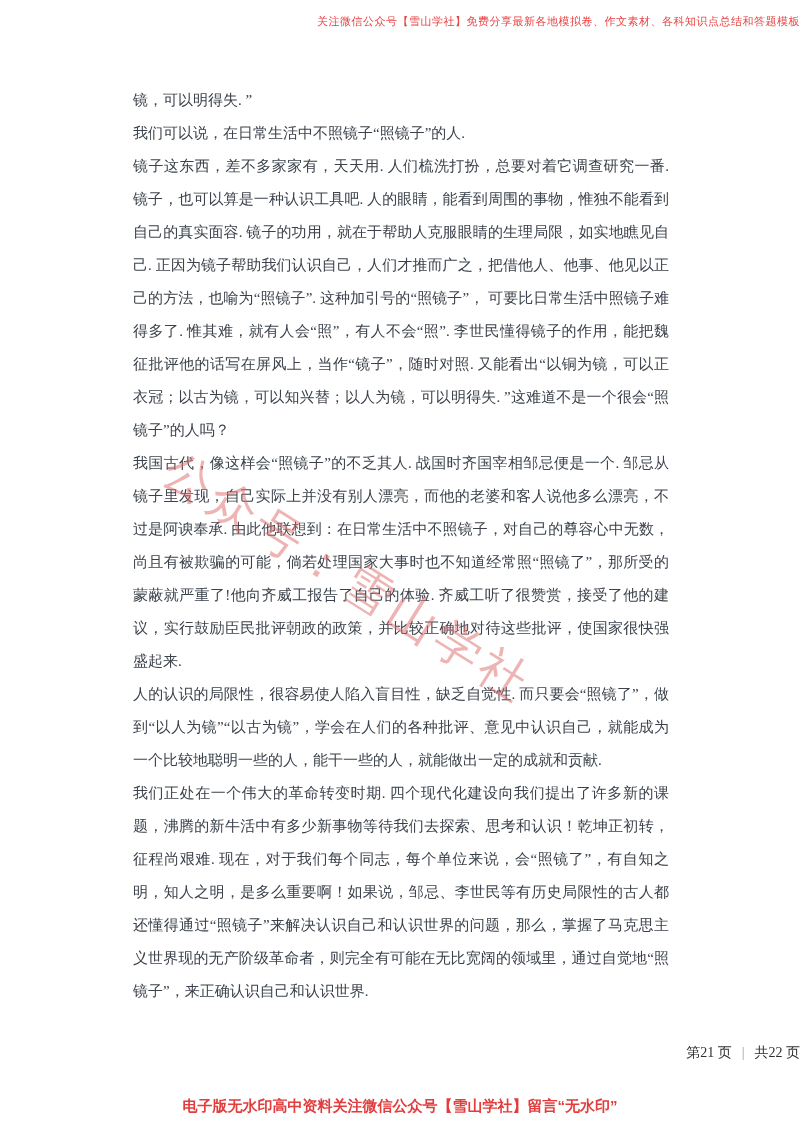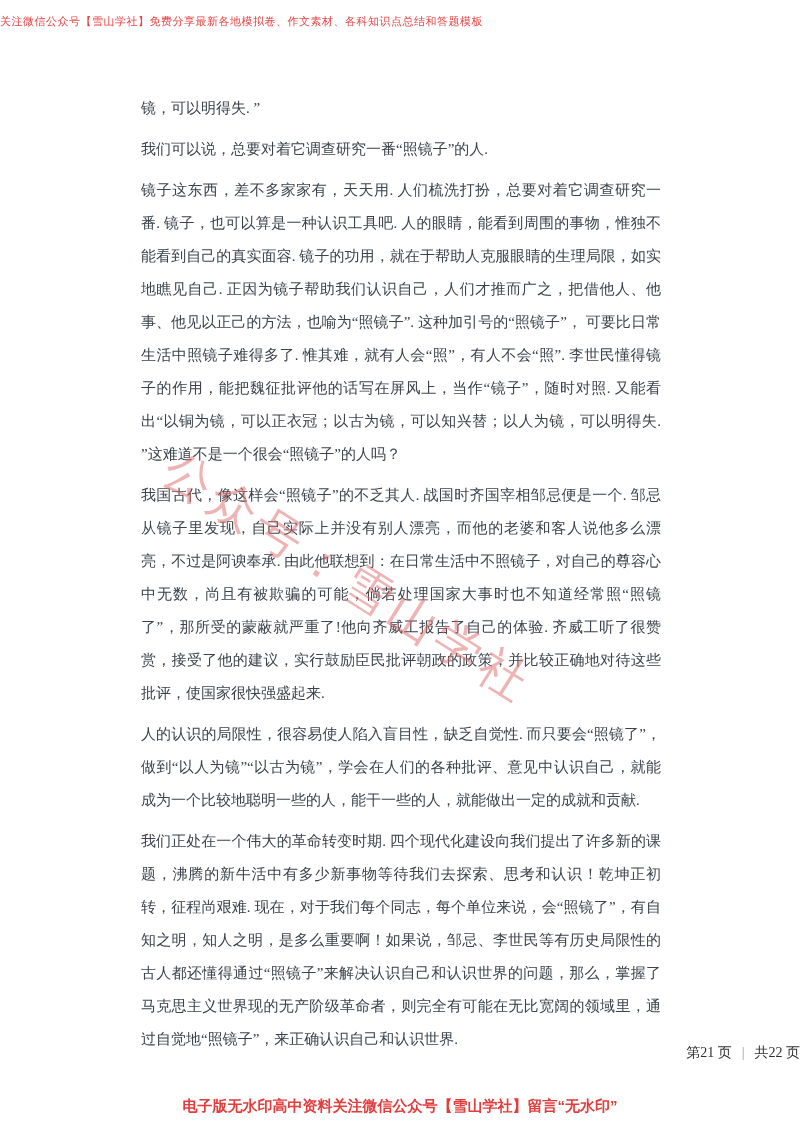--- a/index.html
+++ b/index.html
@@ -13,38 +13,38 @@
     height: 1132px;
     background: #ffffff;
     overflow: hidden;
     font-family: "Liberation Serif", "DejaVu Serif", serif;
   }
   .header-notice {
     position: absolute;
     top: 14px;
     left: 0;
     width: 100%;
-    text-align: left;
+    text-align: right;
     font-size: 11px;
     letter-spacing: 0.5px;
     color: #e84444;
     font-family: "Liberation Sans", "DejaVu Sans", sans-serif;
   }
   .doc-body {
     position: absolute;
     left: 133px;
     top: 84px;
     width: 536px;
     color: #3b424b;
     font-size: 15px;
     line-height: 33px;
     text-align: justify;
   }
   .doc-body p {
-    margin: 8px;
+    margin: 0;
     padding: 0;
   }
   .watermark {
     position: absolute;
     left: 185px;
     top: 438px;
     font-size: 48px;
     letter-spacing: 5px;
     white-space: nowrap;
     color: rgba(222, 106, 106, 0.5);
@@ -81,21 +81,21 @@
 </style>
 </head>
 <body>
 
 <div id="page">
 
   <div class="header-notice">关注微信公众号【雪山学社】免费分享最新各地模拟卷、作文素材、各科知识点总结和答题模板</div>
 
   <div class="doc-body">
       <p>镜，可以明得失. ”</p>
-      <p>我们可以说，总要对着它调查研究一番“照镜子”的人.</p>
+      <p>我们可以说，在日常生活中不照镜子“照镜子”的人.</p>
       <p>镜子这东西，差不多家家有，天天用. 人们梳洗打扮，总要对着它调查研究一番. 镜子，也可以算是一种认识工具吧. 人的眼睛，能看到周围的事物，惟独不能看到自己的真实面容. 镜子的功用，就在于帮助人克服眼睛的生理局限，如实地瞧见自己. 正因为镜子帮助我们认识自己，人们才推而广之，把借他人、他事、他见以正己的方法，也喻为“照镜子”. 这种加引号的“照镜子”， 可要比日常生活中照镜子难得多了. 惟其难，就有人会“照”，有人不会“照”. 李世民懂得镜子的作用，能把魏征批评他的话写在屏风上，当作“镜子”，随时对照. 又能看出“以铜为镜，可以正衣冠；以古为镜，可以知兴替；以人为镜，可以明得失. ”这难道不是一个很会“照镜子”的人吗？</p>
       <p>我国古代，像这样会“照镜子”的不乏其人. 战国时齐国宰相邹忌便是一个. 邹忌从镜子里发现，自己实际上并没有别人漂亮，而他的老婆和客人说他多么漂亮，不过是阿谀奉承. 由此他联想到：在日常生活中不照镜子，对自己的尊容心中无数，尚且有被欺骗的可能，倘若处理国家大事时也不知道经常照“照镜了”，那所受的蒙蔽就严重了!他向齐威工报告了自己的体验. 齐威工听了很赞赏，接受了他的建议，实行鼓励臣民批评朝政的政策，并比较正确地对待这些批评，使国家很快强盛起来.</p>
       <p>人的认识的局限性，很容易使人陷入盲目性，缺乏自觉性. 而只要会“照镜了”，做到“以人为镜”“以古为镜”，学会在人们的各种批评、意见中认识自己，就能成为一个比较地聪明一些的人，能干一些的人，就能做出一定的成就和贡献.</p>
       <p>我们正处在一个伟大的革命转变时期. 四个现代化建设向我们提出了许多新的课题，沸腾的新牛活中有多少新事物等待我们去探索、思考和认识！乾坤正初转，征程尚艰难. 现在，对于我们每个同志，每个单位来说，会“照镜了”，有自知之明，知人之明，是多么重要啊！如果说，邹忌、李世民等有历史局限性的古人都还懂得通过“照镜子”来解决认识自己和认识世界的问题，那么，掌握了马克思主义世界现的无产阶级革命者，则完全有可能在无比宽阔的领域里，通过自觉地“照镜子”，来正确认识自己和认识世界.</p>
     </div>
 
   <div class="watermark">公众号：雪山学社</div>
 
   <div class="page-footer">
     <span>第21 页</span><span class="sep">|</span><span>共22 页</span>

